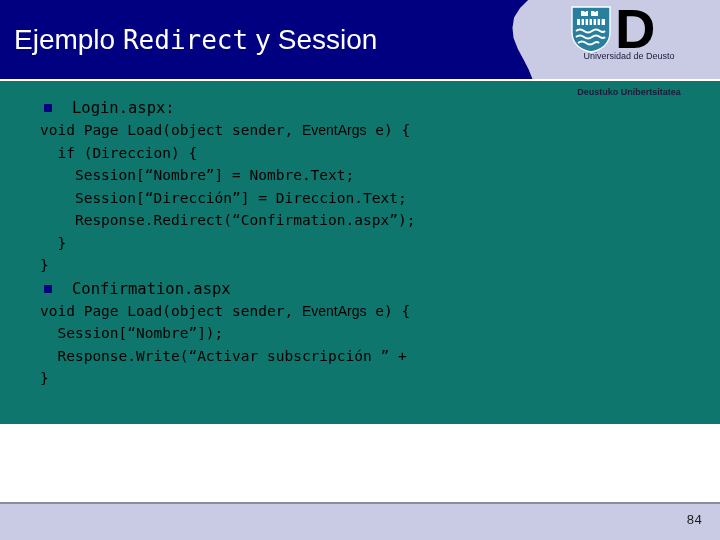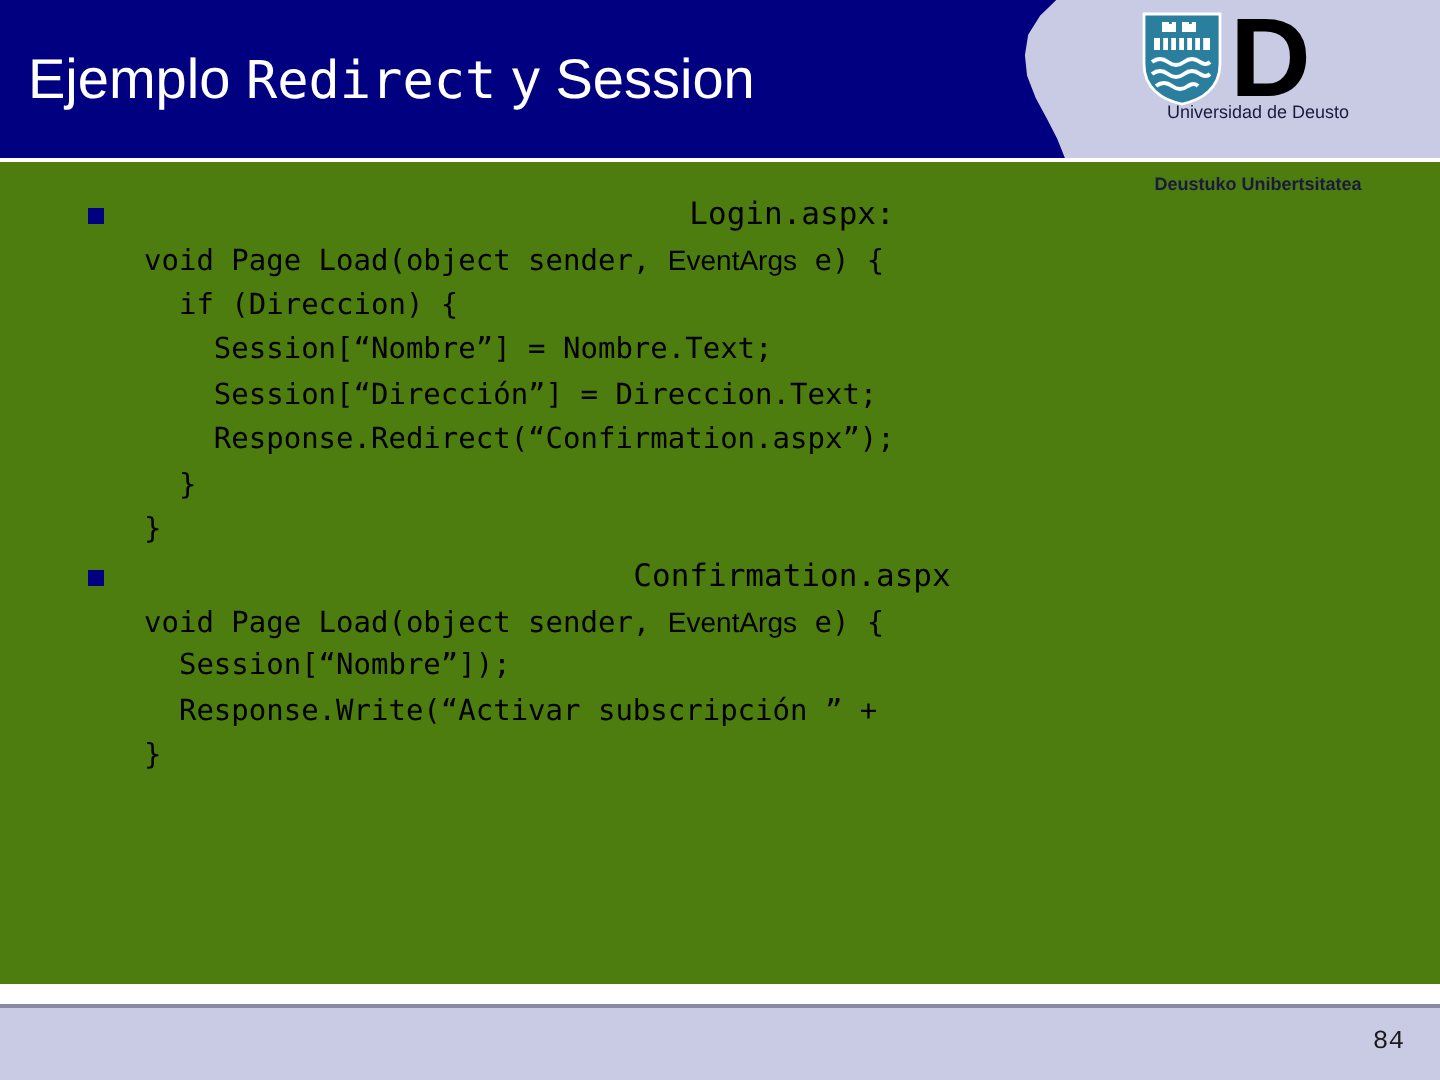--- a/index.html
+++ b/index.html
@@ -13,22 +13,22 @@
     font-family: "Liberation Sans", sans-serif;
     overflow: hidden;
     position: relative;
   }
 
   
   #slide {
     position: absolute;
     inset: 0;
     width: 720px;
-    height: 492px;
-    background: #4d7c0f;
+    height: 424px;
+    background: #0f766e;
   }
 
   
   #header {
     position: absolute;
     left: 0;
     top: 0;
     width: 720px;
     height: 79px;
     overflow: hidden;
@@ -145,21 +145,20 @@
   }
   .block {
     position: relative;
   }
   .bullet-row {
     position: relative;
     padding-left: 72px;
     height: 23px;
     line-height: 23px;
     white-space: nowrap;
-    text-align: center;
   }
   .bullet-mark {
     position: absolute;
     left: 44px;
     top: 8px;
     width: 8px;
     height: 8px;
     background: #000080;
   }
   .bullet-label {
@@ -168,21 +167,20 @@
     color: #000000;
   }
   .code-line {
     white-space: pre;
     font-family: "DejaVu Sans Mono", monospace;
     font-size: 14.5px;
     line-height: 22.5px;
     height: 22.5px;
     color: #000000;
     padding-left: 40px;
-    margin-left: 32px;
   }
   .code-line .ea {
     font-family: "Liberation Sans", sans-serif;
     font-size: 14px;
   }
 
   
   #footer {
     position: absolute;
     left: 0;

